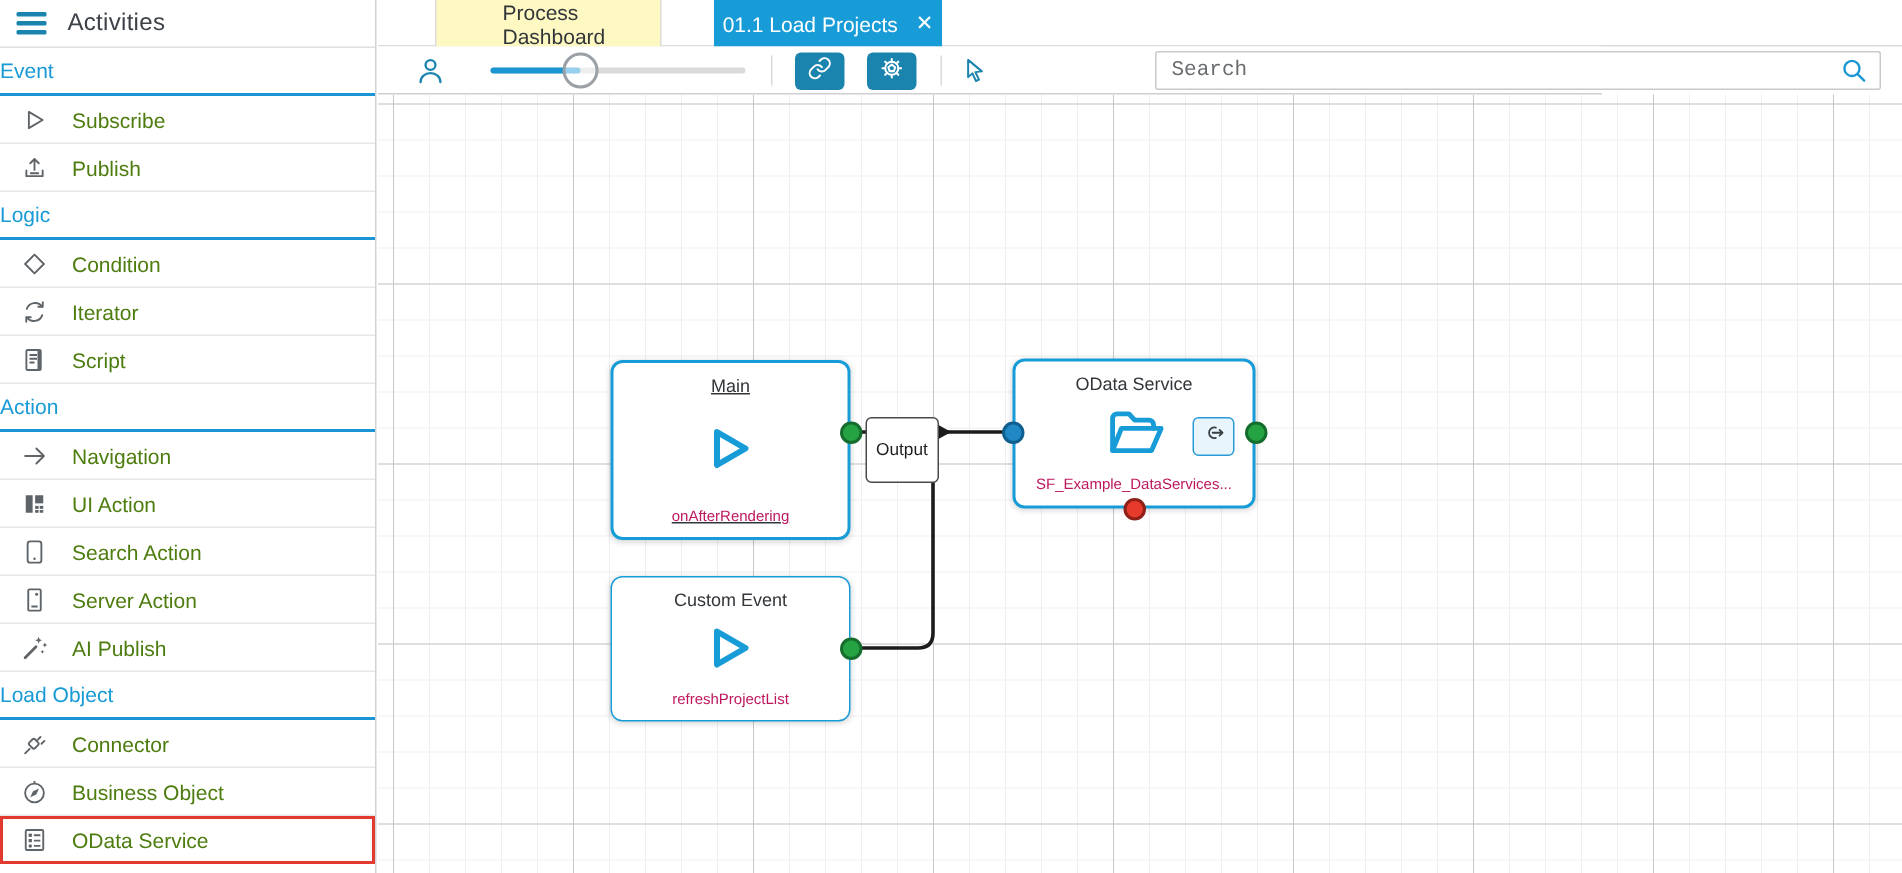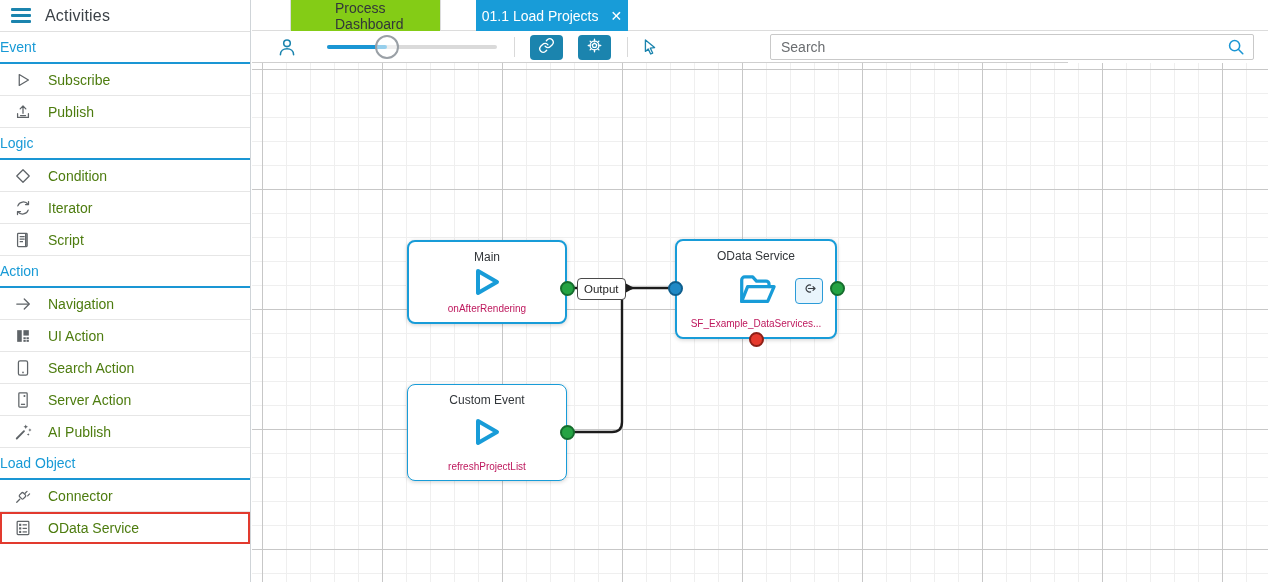--- a/index.html
+++ b/index.html
@@ -21,28 +21,28 @@
   .side-row .ic { width:20px; height:20px; margin-left:13px; flex:0 0 20px; display:flex; }
   .side-row .lbl { margin-left:15px; font-size:14px; color:#4d7c0f; }
   .side-row.highlight { outline:2px solid #e23a2e; outline-offset:-2px; }
   .ic svg { width:20px; height:20px; stroke:#5f6468; fill:none; stroke-width:1.5; }
 
   
   .tabstrip { position:absolute; left:252px; top:0; width:1016px; height:31px;
     background:#fff; border-bottom:1px solid #dcdcdc; z-index:4; }
   .tab { position:absolute; top:0; height:31px; display:flex; align-items:center;
     justify-content:center; font-size:14px; cursor:default; }
-  .tab-inactive { left:38px; width:151px; background:#84cc16; color:#32363a;
+  .tab-inactive { left:38px; width:151px; background:#fef9c3; color:#32363a;
     border-left:1px solid #dcdcdc; border-right:1px solid #dcdcdc;padding-left:44px; }
   .tab-active { left:189px; width:152px; background:#189cd8; color:#fff; gap:12px;margin-left:35px; }
   .tab-close { font-size:14px; color:#fff; }
 
   
   .toolbar { position:absolute; left:252px; top:31px; width:816px; height:32px;
-    background:#fff; border-bottom:1px solid #cfcfcf; z-index:4; }
+    background:#fff; border-bottom:1px solid #cfcfcf; z-index:4;font-family:Liberation Mono, monospace; }
   .tb-person { position:absolute; left:24px; top:5px; width:22px; height:22px; }
   .tb-person svg { width:22px; height:22px; stroke:#1b84ae; fill:none; stroke-width:1.7; }
   .slider { position:absolute; left:75px; top:14px; width:170px; height:4px;
     background:#dadada; border-radius:2px; }
   .slider-fill { position:absolute; left:0; top:0; height:4px; width:60px; background:#1a96d4; border-radius:2px; }
   .slider-handle { position:absolute; left:48px; top:-10px; width:24px; height:24px;
     border-radius:50%; border:2px solid #9aa0a6; background:rgba(255,255,255,.55); }
   .tb-divider { position:absolute; top:6px; width:1px; height:20px; background:#d9d9d9; }
   .tb-btn { position:absolute; top:4px; width:33px; height:25px; border-radius:4px;
     background:#1b84ae; display:flex; align-items:center; justify-content:center; }
@@ -69,33 +69,33 @@
     background-position:10px 0,0 6px,10px 0,0 6px; }
   .edges { position:absolute; left:0; top:0; width:1016px; height:519px; z-index:1; }
 
   .node { position:absolute; background:#fff; border:2px solid #189cd8; border-radius:8px;
     box-shadow:0 1px 4px rgba(0,0,0,.18); z-index:2;
     display:flex; flex-direction:column; align-items:center; justify-content:space-between;
     padding:8px 6px; }
   .node-title { font-size:12px; color:#32363a; }
   .node-label { font-size:10px; color:#be185d; white-space:nowrap; }
   .play-icon svg { width:36px; height:34px; }
-  .node-main   { left:155px; top:177px; width:160px; height:84px; }
+  .node-main   { left:155px; top:177px; width:160px; height:120px;text-decoration:underline; }
   .node-custom { left:155px; top:321px; width:160px; height:97px; border-width:1.5px; }
   .node-odata  { left:423px; top:176px; width:162px; height:100px; }
   .odata-mid { position:relative; width:100%; display:flex; align-items:center; justify-content:center; }
   .folder-icon svg { width:46px; height:40px; }
   .mini-btn { position:absolute; right:6px; top:50%; transform:translateY(-50%);
     width:28px; height:26px; border:1.5px solid #2b9bd8; border-radius:4px;
     background:#e9f5fc; display:flex; align-items:center; justify-content:center; }
   .mini-btn svg { width:17px; height:17px; stroke:#3a3f44; fill:none; stroke-width:1.7;
     stroke-linecap:round; stroke-linejoin:round; }
 
   .edge-label { position:absolute; left:325px; top:215px; z-index:3; background:#fff;
-    border:1.5px solid #4a4a4a; border-radius:4px; padding:4px 6px; font-size:11.5px; color:#1f1f1f; }
+    border:1.5px solid #4a4a4a; border-radius:4px; padding:15px 6px; font-size:11.5px; color:#1f1f1f; }
 
   .port { position:absolute; width:15px; height:15px; border-radius:50%; z-index:4; }
   .port-green { background:#25a343; border:2px solid #156d2d; }
   .port-blue  { background:#2089c5; border:2px solid #0f5f8e; }
   .port-red   { background:#e63a2d; border:2px solid #8e2017; }
   .p-main-out   { left:308px; top:218px; }
   .p-custom-out { left:308px; top:362px; }
   .p-odata-in   { left:416px; top:218px; }
   .p-odata-out  { left:578px; top:218px; }
   .p-odata-err  { left:497px; top:269px; }
@@ -244,20 +244,30 @@
       <span class="ic">
         <svg viewBox="0 0 24 24" stroke-linecap="round" stroke-linejoin="round">
           <path d="M4.5 19.5l3.6-3.6"></path>
           <rect x="8.2" y="8.6" width="6.4" height="6.4" rx="1.6" transform="rotate(45 11.4 11.8)"></rect>
           <path d="M14.5 8.7l2.3-2.3M17.6 11.8l2.3-2.3"></path>
           </svg>
       </span>
       <span class="lbl">Connector</span>
     </div>
 
+    <div class="side-row">
+      <span class="ic">
+        <svg viewBox="0 0 24 24">
+            <circle cx="12" cy="12.8" r="7.5"></circle>
+            <path d="M12 3.2v2"></path>
+          <path d="M15.6 9.2l-2.2 4.7-4.8 2.2 2.2-4.7z" fill="#5f6468" stroke="none"></path>
+          </svg>
+      </span>
+      <span class="lbl">Business Object</span>
+    </div>
 
     <div class="side-row highlight">
       <span class="ic">
         <svg viewBox="0 0 24 24">
             <rect x="5" y="4" width="14" height="16" rx="1"></rect>
           <rect x="7.3" y="6.9" width="2.6" height="2.6" fill="#5f6468" stroke="none"></rect>
             <path d="M11.5 8.2h5.2"></path>
           <rect x="7.3" y="11.2" width="2.6" height="2.6" fill="#5f6468" stroke="none"></rect>
             <path d="M11.5 12.5h5.2"></path>
           <circle cx="8.6" cy="16.7" r="1.4" fill="#5f6468" stroke="none"></circle>

